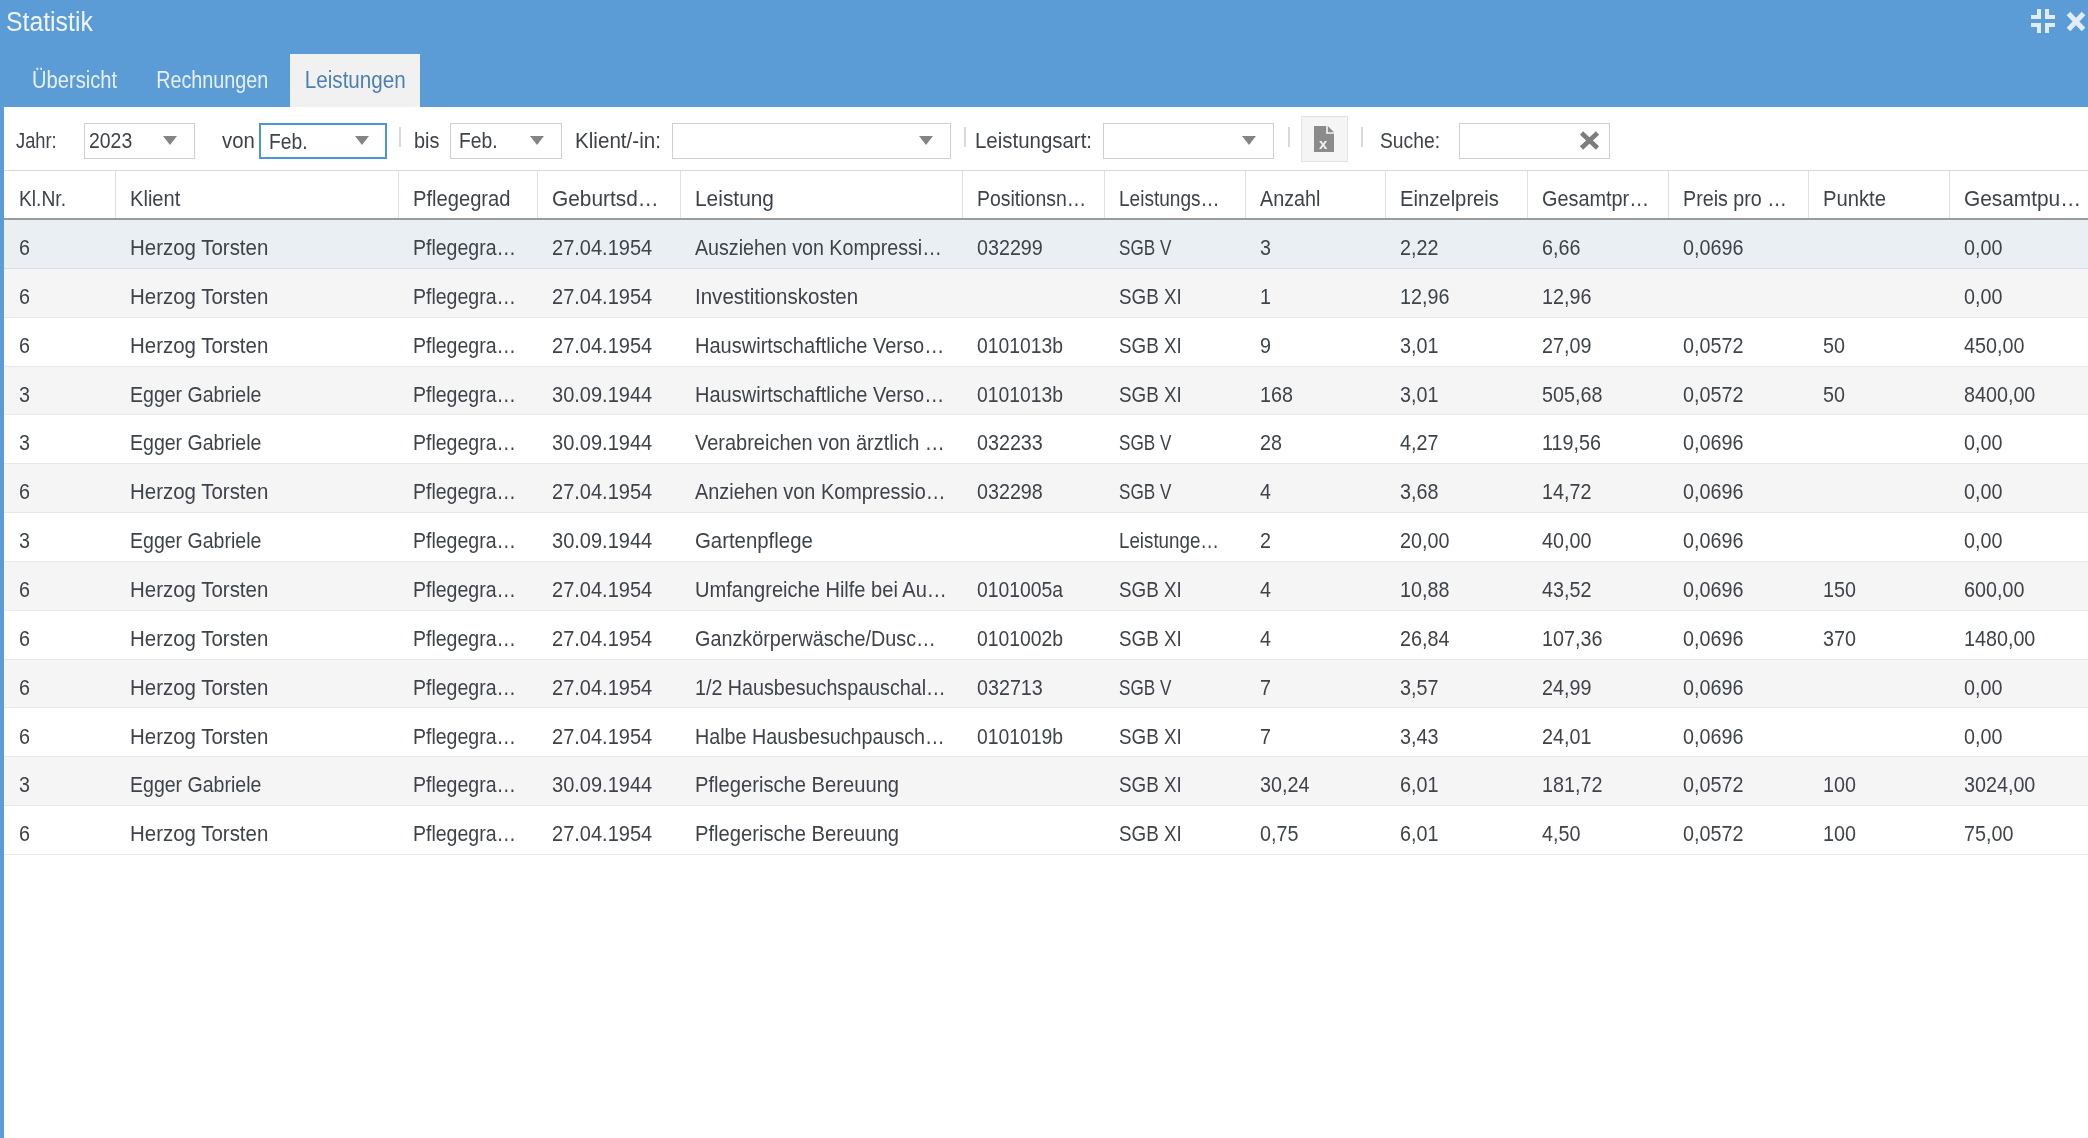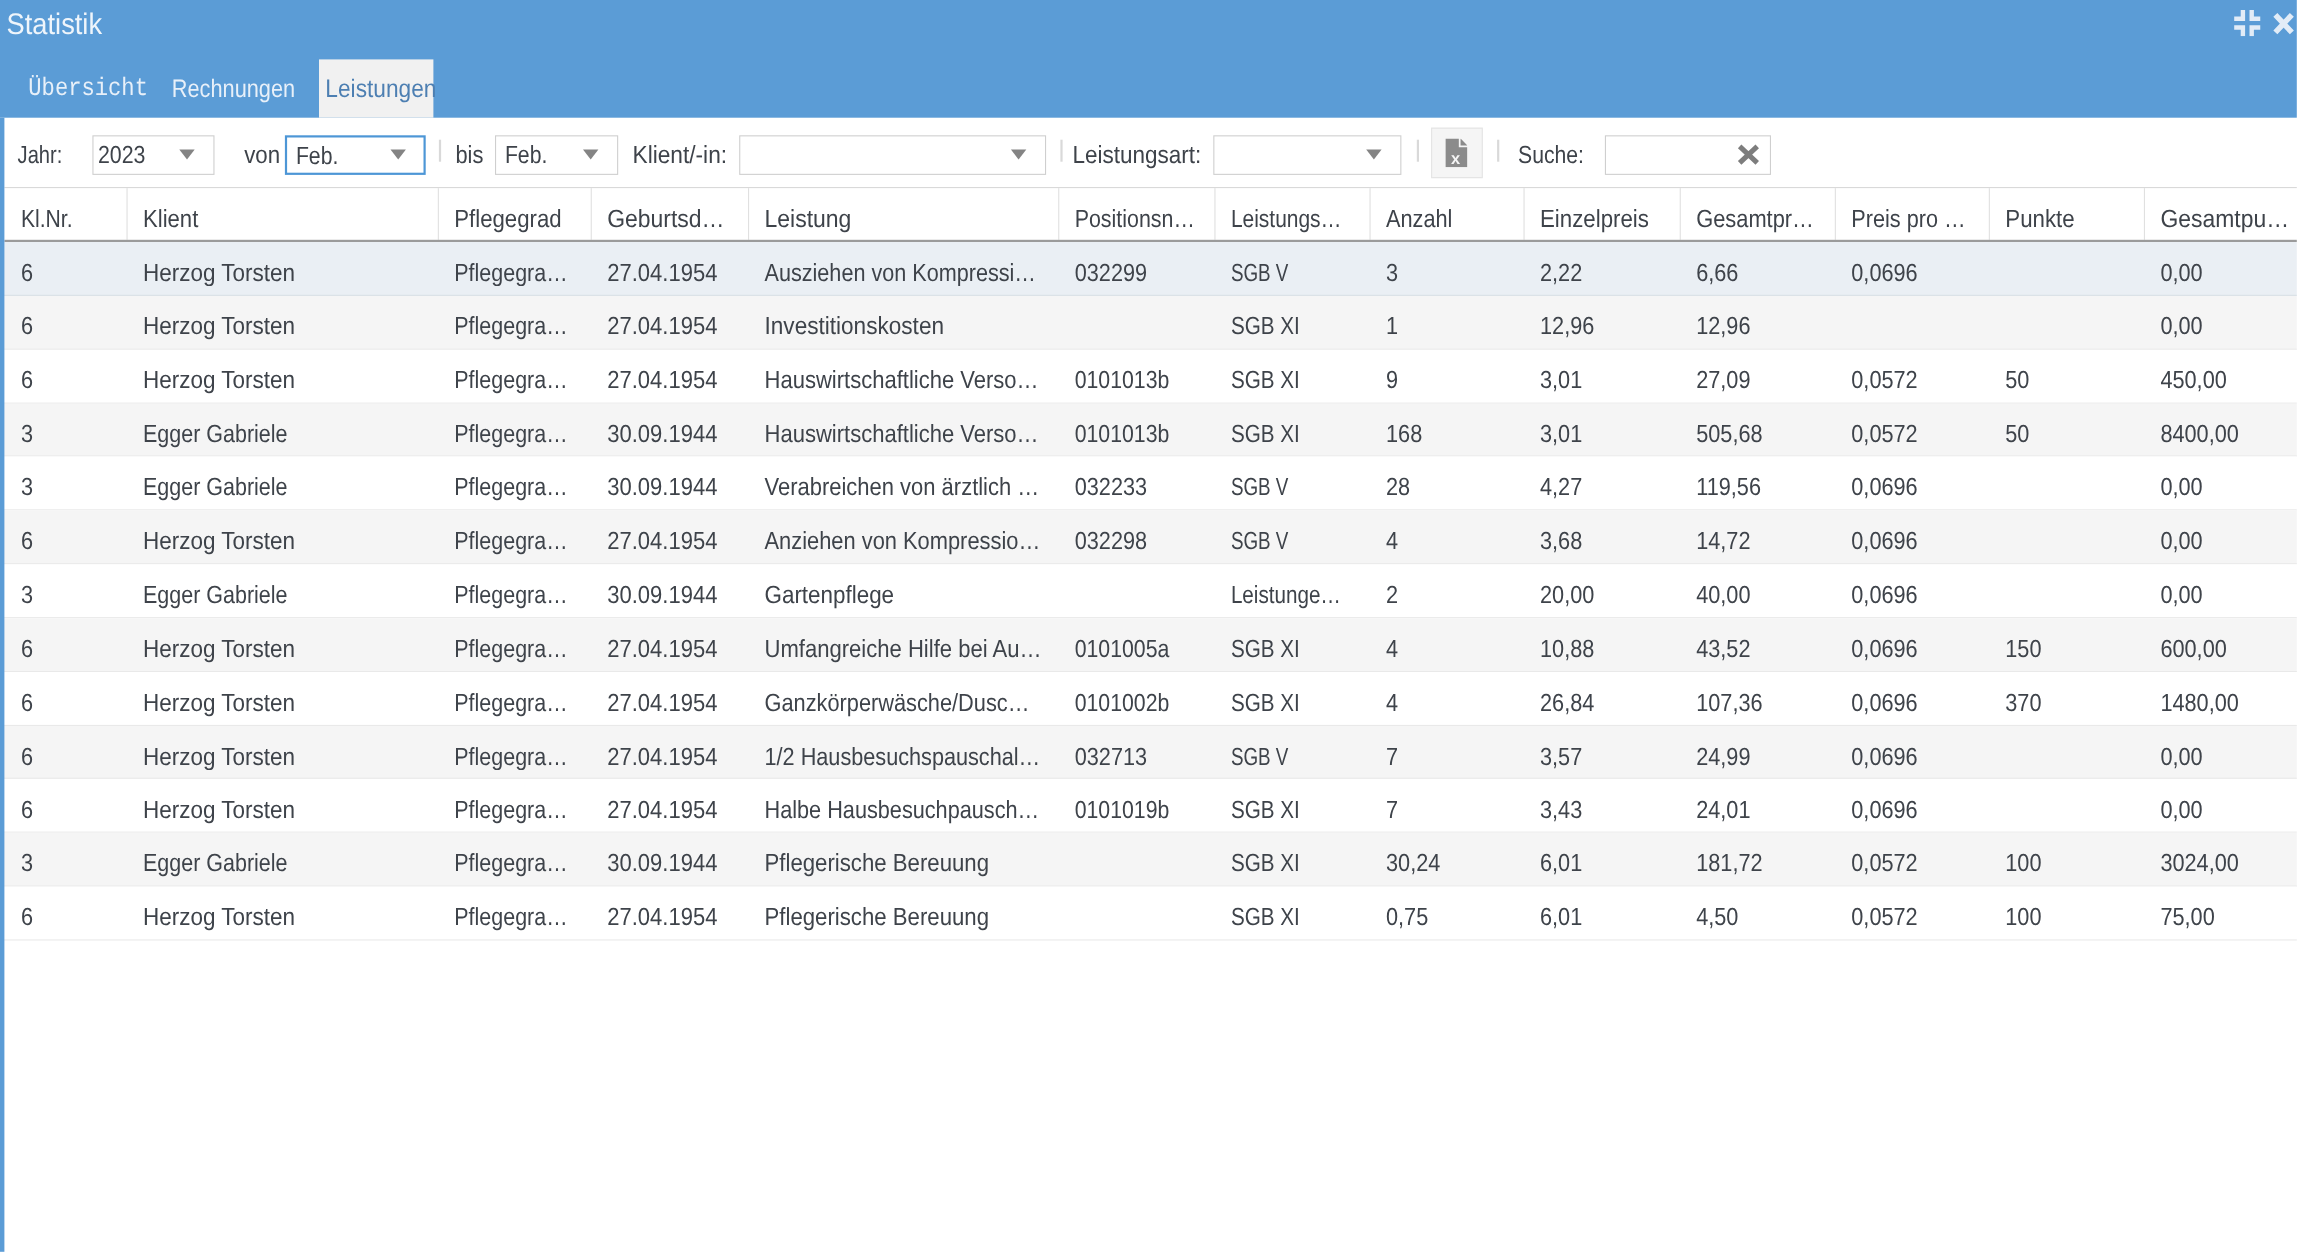--- a/index.html
+++ b/index.html
@@ -22,23 +22,23 @@
 <div class="abs" style="top:0;left:6px;font-size:27px;line-height:44px;color:#eff5fb;transform:scaleX(0.918);transform-origin:0 50%;">Statistik</div>
 <svg class="abs" style="top:9px;left:2031px" width="24" height="24" viewBox="0 0 24 24" fill="#e2ecf7">
 <path d="M6 0 h4 v10 h-10 v-4 h6 z"></path>
 <path d="M14 0 h4 v6 h6 v4 h-10 z"></path>
 <path d="M0 14 h10 v10 h-4 v-6 h-6 z"></path>
 <path d="M14 14 h10 v4 h-6 v6 h-4 z"></path>
 </svg>
 <svg class="abs" style="top:11px;left:2066px" width="20" height="21" viewBox="0 0 20 21">
 <path d="M2.5 2.5 L17.5 18.5 M17.5 2.5 L2.5 18.5" stroke="#e2ecf7" stroke-width="5" fill="none"></path>
 </svg>
-<div class="abs" style="top:54px;left:18px;width:113px;height:53px;color:#e8f0f9;font-size:23px;line-height:53px;text-align:center;font-family:Liberation Mono, monospace;"><span style="display:inline-block;transform:scaleX(0.8759);transform-origin:50% 50%;">Übersicht</span></div>
+<div class="abs" style="top:54px;left:18px;width:113px;height:53px;color:#e8f0f9;font-size:23px;line-height:53px;text-align:center;"><span style="display:inline-block;transform:scaleX(0.8759);transform-origin:50% 50%;">Übersicht</span></div>
 <div class="abs" style="top:54px;left:142px;width:140px;height:53px;color:#e8f0f9;font-size:23px;line-height:53px;text-align:center;"><span style="display:inline-block;transform:scaleX(0.8601);transform-origin:50% 50%;">Rechnungen</span></div>
-<div class="abs" style="top:54px;left:290px;width:104px;height:53px;background:#f1f1f1;color:#4d7fb2;font-size:23px;line-height:53px;text-align:center;"><span style="display:inline-block;transform:scaleX(0.8974);transform-origin:50% 50%;">Leistungen</span></div>
+<div class="abs" style="top:54px;left:290px;width:130px;height:53px;background:#f1f1f1;color:#4d7fb2;font-size:23px;line-height:53px;text-align:center;"><span style="display:inline-block;transform:scaleX(0.8974);transform-origin:50% 50%;">Leistungen</span></div>
 <div class="abs" style="top:107px;left:0;width:4px;height:1031px;background:#5b9cd6;z-index:60;"></div>
 <div class="abs" style="top:170px;left:4px;width:2084px;height:1px;background:#d9d9d9;"></div>
 <span class="lbl" style="left:16px;transform:scaleX(0.8135);transform-origin:0 50%;">Jahr:</span>
 <div class="combo" style="left:84px;width:111px;">
       <span class="val" style="left:4px;transform:scaleX(0.8629);transform-origin:0 50%;">2023</span>
       <span class="arr" style="left:78px;top:12px;"></span>
     </div>
 <span class="lbl" style="left:222px;transform:scaleX(0.9011);transform-origin:0 50%;">von</span>
 <div class="combo" style="left:259px;width:128px;border:2px solid #4d96d6;">
       <span class="val" style="left:8px;transform:scaleX(0.8572);transform-origin:0 50%;">Feb.</span>

